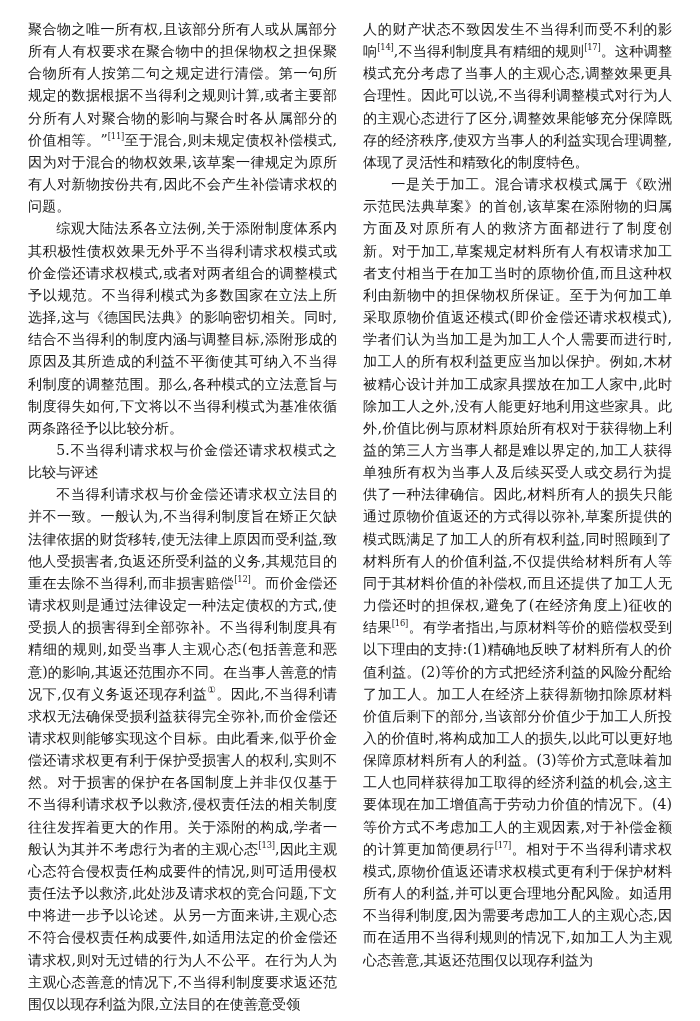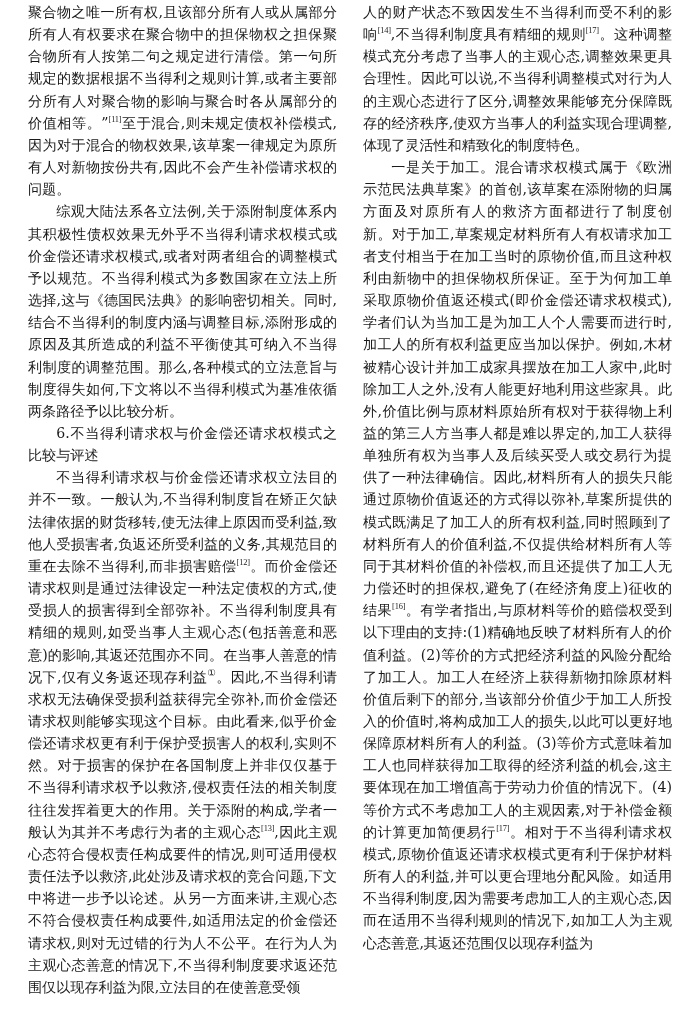--- a/index.html
+++ b/index.html
@@ -15,21 +15,21 @@
     color: #111111;
     overflow: hidden;
   }
 
   .page {
     position: absolute;
     left: 0; top: 0;
     width: 700px;
     height: 1021px;
     box-sizing: border-box;
-    padding: 1px 28px 0 28px;
+    padding: 18px 28px 0 28px;
   }
 
   .columns {
     display: flex;
     flex-direction: row;
     gap: 26px;
     height: 940px;
     align-items: flex-start;
   }
 
@@ -49,21 +49,20 @@
     font-family: "DejaVu Serif", "Liberation Serif", serif;
     color: #1a1a1a;
   }
   p.indent { text-indent: 2em; }
 
   sup.ref {
     font-size: 8.4px;
     vertical-align: super;
     line-height: 0;
     letter-spacing: -0.2px;
-    font-family: Liberation Serif, serif;
   }
   sup.circ {
     font-size: 9.6px;
     vertical-align: super;
     line-height: 0;
   }
 
   
   .footnote-zone {
     position: absolute;
@@ -104,21 +103,21 @@
 <div class="page">
 
   <div class="columns">
 
     <div class="col">
 
       <p class="para"><span>聚合物之唯一所有权,且该部分所有人或从属部分所有人有权要求在聚合物中的担保物权之担保聚合物所有人按第二句之规定进行清偿。第一句所规定的数据根据不当得利之规则计算,或者主要部分所有人对聚合物的影响与聚合时各从属部分的价值相等。”</span><sup class="ref">[11]</sup><span>至于混合,则未规定债权补偿模式,因为对于混合的物权效果,该草案一律规定为原所有人对新物按份共有,因此不会产生补偿请求权的问题。</span></p>
 
       <p class="para indent"><span>综观大陆法系各立法例,关于添附制度体系内其积极性债权效果无外乎不当得利请求权模式或价金偿还请求权模式,或者对两者组合的调整模式予以规范。不当得利模式为多数国家在立法上所选择,这与《德国民法典》的影响密切相关。同时,结合不当得利的制度内涵与调整目标,添附形成的原因及其所造成的利益不平衡使其可纳入不当得利制度的调整范围。那么,各种模式的立法意旨与制度得失如何,下文将以不当得利模式为基准依循两条路径予以比较分析。</span></p>
 
-      <p class="para indent"><span>6.不当得利请求权与价金偿还请求权模式之比较与评述</span></p>
+      <p class="para indent"><span>5.不当得利请求权与价金偿还请求权模式之比较与评述</span></p>
 
       <p class="para indent"><span>不当得利请求权与价金偿还请求权立法目的并不一致。一般认为,不当得利制度旨在矫正欠缺法律依据的财货移转,使无法律上原因而受利益,致他人受损害者,负返还所受利益的义务,其规范目的重在去除不当得利,而非损害赔偿</span><sup class="ref">[12]</sup><span>。而价金偿还请求权则是通过法律设定一种法定债权的方式,使受损人的损害得到全部弥补。不当得利制度具有精细的规则,如受当事人主观心态(包括善意和恶意)的影响,其返还范围亦不同。在当事人善意的情况下,仅有义务返还现存利益</span><sup class="circ">①</sup><span>。因此,不当得利请求权无法确保受损利益获得完全弥补,而价金偿还请求权则能够实现这个目标。由此看来,似乎价金偿还请求权更有利于保护受损害人的权利,实则不然。对于损害的保护在各国制度上并非仅仅基于不当得利请求权予以救济,侵权责任法的相关制度往往发挥着更大的作用。关于添附的构成,学者一般认为其并不考虑行为者的主观心态</span><sup class="ref">[13]</sup><span>,因此主观心态符合侵权责任构成要件的情况,则可适用侵权责任法予以救济,此处涉及请求权的竞合问题,下文中将进一步予以论述。从另一方面来讲,主观心态不符合侵权责任构成要件,如适用法定的价金偿还请求权,则对无过错的行为人不公平。在行为人为主观心态善意的情况下,不当得利制度要求返还范围仅以现存利益为限,立法目的在使善意受领</span></p>
 
     </div>
 
     <div class="col">
 
       <p class="para"><span>人的财产状态不致因发生不当得利而受不利的影响</span><sup class="ref">[14]</sup><span>,不当得利制度具有精细的规则</span><sup class="ref">[17]</sup><span>。这种调整模式充分考虑了当事人的主观心态,调整效果更具合理性。因此可以说,不当得利调整模式对行为人的主观心态进行了区分,调整效果能够充分保障既存的经济秩序,使双方当事人的利益实现合理调整,体现了灵活性和精致化的制度特色。</span></p>
 
 

